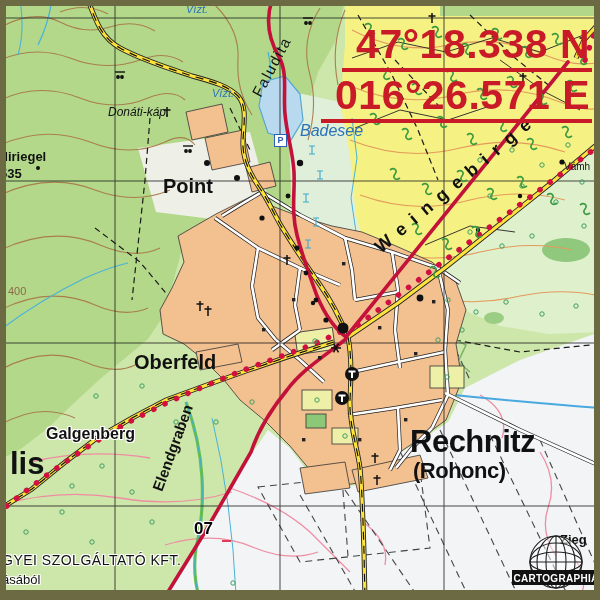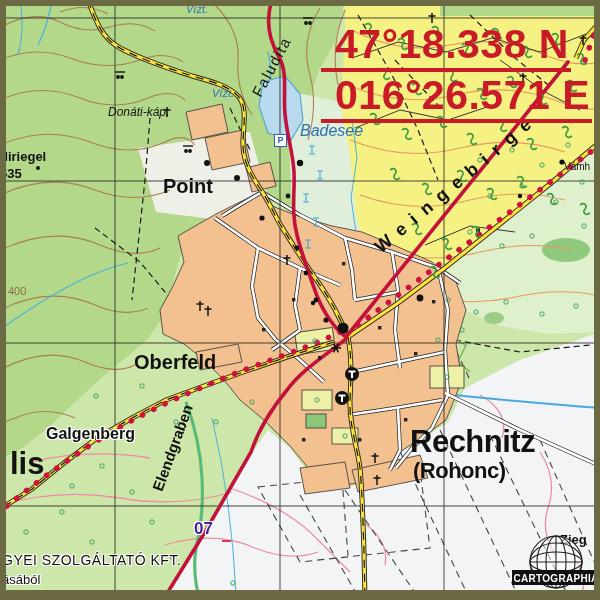--- a/index.html
+++ b/index.html
@@ -6,21 +6,21 @@
   .screen{position:relative;width:600px;height:600px;overflow:hidden;background:#eef1f3;
           font-family:"Liberation Sans",sans-serif;}
   .mapsvg{position:absolute;left:0;top:0;z-index:1;}
   .frame{position:absolute;inset:0;border:6px solid #6b6a42;border-bottom-width:10px;
          z-index:50;pointer-events:none;}
   .lbl{position:absolute;color:#111;white-space:nowrap;z-index:12;line-height:1;}
   .b{font-weight:bold;}
   .i{font-style:italic;}
   .blue{color:#2b72b8;}
   .halo{text-shadow:1px 1px 0 #fff,-1px -1px 0 #fff,1px -1px 0 #fff,-1px 1px 0 #fff,0 0 2px #fff;}
-  .coords{position:absolute;top:24px;right:8px;z-index:40;text-align:left;
+  .coords{position:absolute;top:24px;right:8px;z-index:40;text-align:right;
           font-weight:bold;color:#c91a28;}
   .coords .cline{display:inline-block;font-size:41px;line-height:1;letter-spacing:.5px;
           border-bottom:4px solid #c91a28;padding:0 2px 3px 14px;margin-bottom:3px;}
   .logo{position:absolute;left:512px;top:526px;width:88px;height:70px;z-index:30;}
   .pbox{position:absolute;left:274px;top:134px;width:11px;height:11px;background:#fff;
         border:1.5px solid #2a5fb4;color:#2a5fb4;font-size:9px;font-weight:bold;
         text-align:center;line-height:11px;z-index:13;}
 </style>
 </head>
 <body>
@@ -408,21 +408,21 @@
 <span class="lbl b" style="left:0px;top:167px;font-size:13px;">535</span>
 <span class="lbl b" style="left:163px;top:176px;font-size:20px;">Point</span>
 <span class="lbl b" style="left:383px;top:238px;font-size:18px;letter-spacing:9px;transform:rotate(-40deg);transform-origin:left bottom;">Weingebirge</span>
 <span class="lbl" style="left:564px;top:162px;font-size:10px;">Vámh</span>
 <span class="lbl b" style="left:110px;top:352px;font-size:20px;margin-left:24px;">Oberfeld</span>
 <span class="lbl b halo" style="left:46px;top:426px;font-size:16px;">Galgenberg</span>
 <span class="lbl b" style="left:2px;top:448px;font-size:31px;margin-left:8px;">lis</span>
 <span class="lbl b" style="left:164px;top:478px;font-size:15px;transform:rotate(-70deg);transform-origin:left bottom;">Elendgraben</span>
 <span class="lbl b" style="left:410px;top:426px;font-size:31px;letter-spacing:-0.5px;">Rechnitz</span>
 <span class="lbl b" style="left:413px;top:460px;font-size:22px;letter-spacing:-0.5px;text-align:center;">(Rohonc)</span>
-<span class="lbl b halo" style="left:194px;top:520px;font-size:17px;color:#4c1d95;">07</span>
+<span class="lbl b halo" style="left:194px;top:520px;font-size:17px;color:#000000;">07</span>
 <span class="lbl" style="left:8px;top:286px;font-size:11px;color:#8a6b45;">400</span>
 <span class="lbl halo" style="left:2px;top:553px;font-size:14px;letter-spacing:0.5px;">GYEI SZOLGÁLTATÓ KFT.</span>
 <span class="lbl halo" style="left:2px;top:573px;font-size:13px;">ásából</span>
 <span class="lbl b" style="left:560px;top:533px;font-size:13px;">Zieg</span>
 
 <div class="pbox">P</div>
 
 <div class="coords">
   <span class="cline">47°18.338 N</span><br>
   <span class="cline">016°26.571 E</span>

